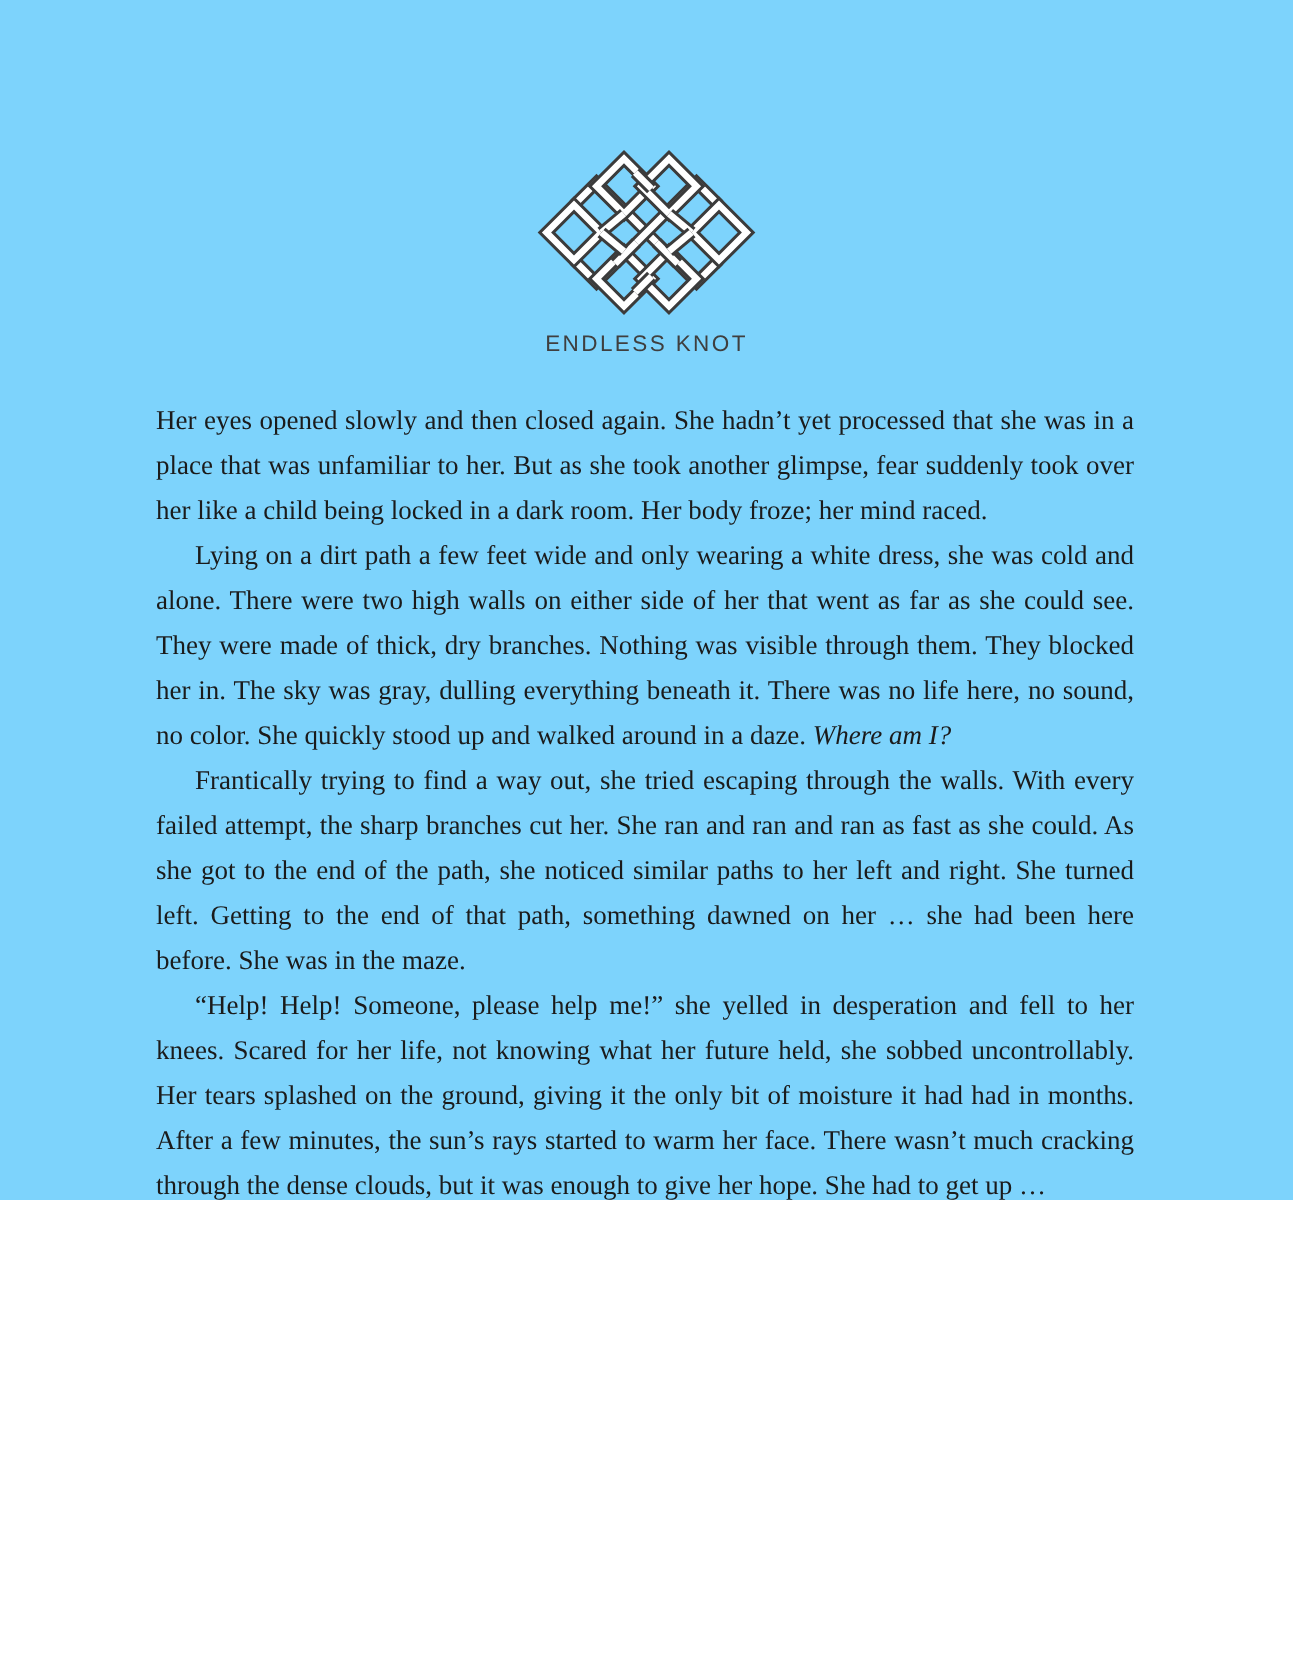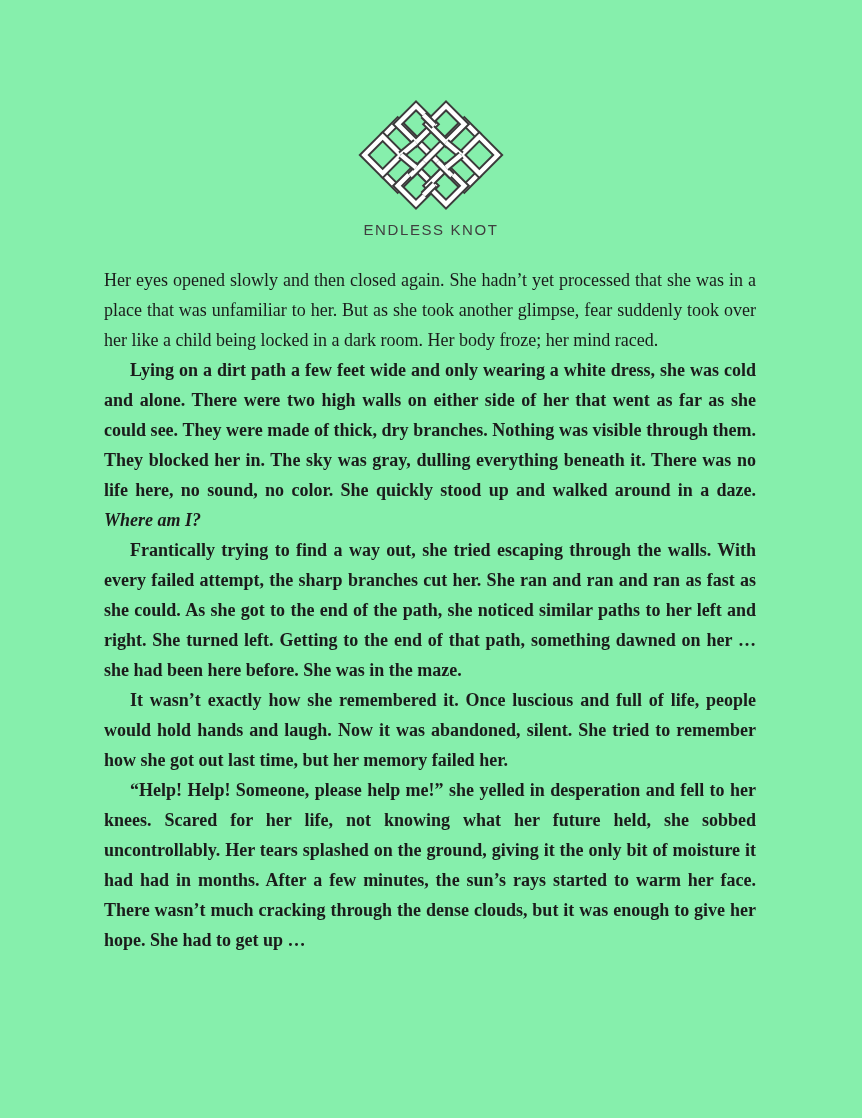--- a/index.html
+++ b/index.html
@@ -3,23 +3,23 @@
 <meta charset="utf-8">
 <style>
   html, body {
     margin: 0;
     padding: 0;
     background: #ffffff;
   }
   .page {
     position: relative;
     width: 862px;
-    height: 1118px;
+    height: 800px;
     margin: 0 auto;
-    background: #86efac;
+    background: #7dd3fc;
     overflow: hidden;
   }
   .logo {
     padding-top: 94px;
     text-align: center;
   }
   .logo svg {
     display: block;
     margin: 0 auto;
   }
@@ -38,21 +38,20 @@
   .article p {
     margin: 0;
     font-family: "Liberation Serif", "DejaVu Serif", serif;
     font-size: 18px;
     line-height: 30px;
     color: #1b1b1b;
     text-align: justify;
   }
   .article p.indent {
     text-indent: 26px;
-    font-weight: bold;
   }
   .italic {
     font-style: italic;
   }
 </style>
 </head>
 <body>
 
 <div class="page">
 
@@ -104,17 +103,16 @@
         <line x1="18" y1="0" x2="9" y2="7.5" stroke="#fff" stroke-width="2.6"></line>
       </g>
     </svg>
     <div class="logo-caption">ENDLESS KNOT</div>
   </div>
 
   <div class="article">
       <p><span>Her eyes opened slowly and then closed again. She hadn’t yet processed that she was in a place that was unfamiliar to her. But as she took another glimpse, fear suddenly took over her like a child being locked in a dark room. Her body froze; her mind raced.</span></p>
       <p class="indent"><span>Lying on a dirt path a few feet wide and only wearing a white dress, she was cold and alone. There were two high walls on either side of her that went as far as she could see. They were made of thick, dry branches. Nothing was visible through them. They blocked her in. The sky was gray, dulling everything beneath it. There was no life here, no sound, no color. She quickly stood up and walked around in a daze. </span><span class="italic">Where am I?</span></p>
       <p class="indent"><span>Frantically trying to find a way out, she tried escaping through the walls. With every failed attempt, the sharp branches cut her. She ran and ran and ran as fast as she could. As she got to the end of the path, she noticed similar paths to her left and right. She turned left. Getting to the end of that path, something dawned on her … she had been here before. She was in the maze.</span></p>
-      <p class="indent"><span>It wasn’t exactly how she remembered it. Once luscious and full of life, people would hold hands and laugh. Now it was abandoned, silent. She tried to remember how she got out last time, but her memory failed her.</span></p>
       <p class="indent"><span>“Help! Help! Someone, please help me!” she yelled in desperation and fell to her knees. Scared for her life, not knowing what her future held, she sobbed uncontrollably. Her tears splashed on the ground, giving it the only bit of moisture it had had in months. After a few minutes, the sun’s rays started to warm her face. There wasn’t much cracking through the dense clouds, but it was enough to give her hope. She had to get up …</span></p>
     </div>
 
 </div>
 
 </body></html>

